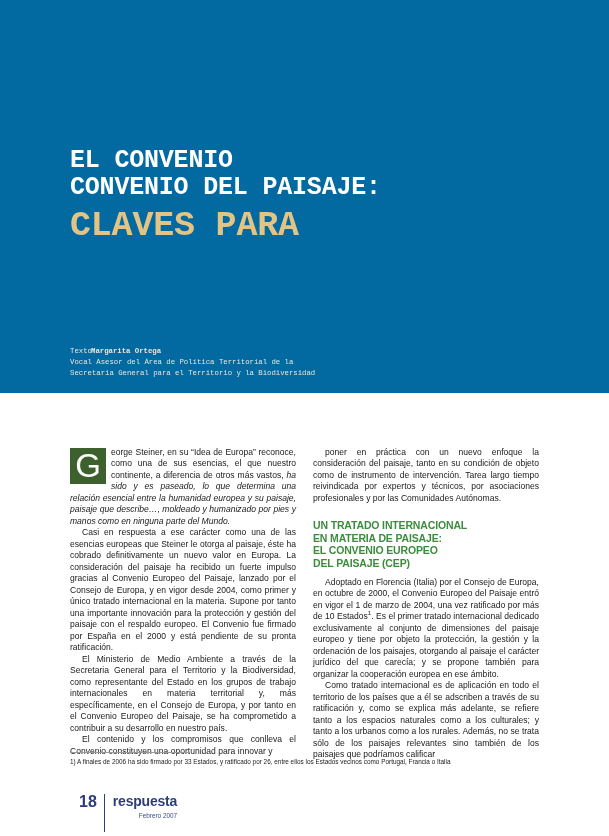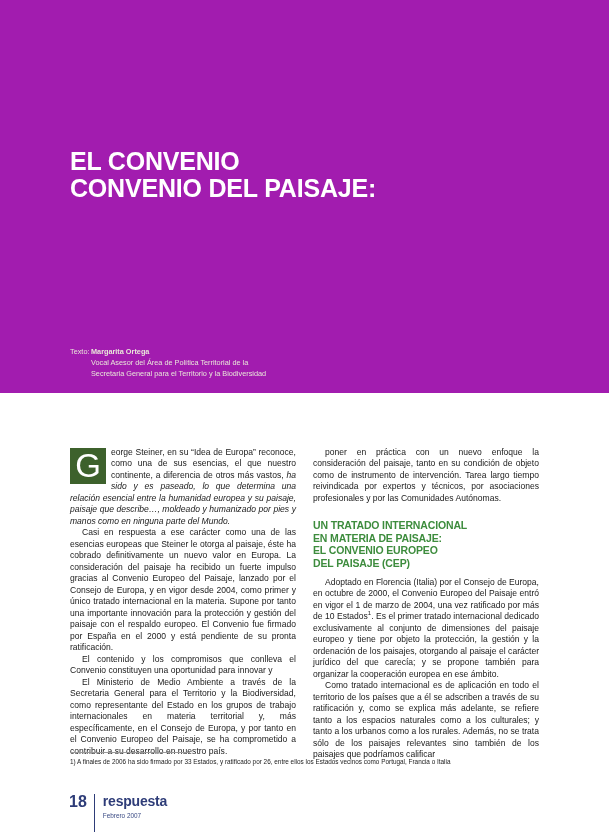--- a/index.html
+++ b/index.html
@@ -16,21 +16,22 @@
     overflow: hidden;
   }
 
   
   .hero {
     position: absolute;
     left: 0;
     top: 0;
     width: 609px;
     height: 393px;
-    background: #a21caf;
+    background: #0369a1;
+    font-family: Liberation Mono, monospace;
   }
 
   .hero-title {
     position: absolute;
     left: 70px;
     top: 148px;
     width: 440px;
   }
   .title-line {
     font-weight: bold;
@@ -58,21 +59,20 @@
     font-size: 7.3px;
     line-height: 1.52;
   }
   .credit-row { display: flex; }
   .credit-label {
     width: 21px;
     flex: none;
   }
   .credit-name { font-weight: bold; }
   .credit-sub {
-    margin-left: 21px;
   }
 
   
   .content {
     position: absolute;
     left: 70px;
     top: 447px;
     width: 470px;
   }
   .cols {
@@ -142,25 +142,26 @@
   }
   .footnote-text {
     font-size: 6.4px;
     line-height: 1.3;
     color: #222;
   }
 
   
   .footer {
     position: absolute;
-    left: 69px;
+    left: 79px;
     top: 794px;
     display: flex;
     align-items: flex-start;
     color: #2e3c78;
+    text-align: right;
   }
   .page-number {
     font-size: 16px;
     font-weight: bold;
     line-height: 1;
     padding-right: 7px;
   }
   .footer-divider {
     width: 1px;
     background: #2e3c78;
@@ -181,20 +182,21 @@
   }
 </style>
 </head>
 <body>
 
 <div class="hero">
 
   <div class="hero-title">
     <div class="title-line title-white">EL CONVENIO</div>
     <div class="title-line title-white">CONVENIO DEL PAISAJE:</div>
+    <div class="title-line title-gold first">CLAVES PARA</div>
   </div>
 
   <div class="credit">
     <div class="credit-row">
       <span class="credit-label">Texto:</span>
       <span class="credit-name">Margarita Ortega</span>
     </div>
     <div class="credit-sub">Vocal Asesor del Área de Política Territorial de la</div>
     <div class="credit-sub">Secretaria General para el Territorio y la Biodiversidad</div>
   </div>
@@ -203,22 +205,22 @@
 
 <div class="content">
   <div class="cols">
 
     <div class="col">
       <div class="dropcap-wrap">
         <span class="dropcap">G</span>
         <p class="body lead"><span>eorge Steiner, en su “Idea de Europa” reconoce, como una de sus esencias, el que nuestro continente, a diferencia de otros más vastos, </span><i>ha sido y es paseado, lo que determina una relación esencial entre la humanidad europea y su paisaje, paisaje que describe…, moldeado y humanizado por pies y manos como en ninguna parte del Mundo.</i></p>
       </div>
       <p class="body">Casi en respuesta a ese carácter como una de las esencias europeas que Steiner le otorga al paisaje, éste ha cobrado definitivamente un nuevo valor en Europa. La consideración del paisaje ha recibido un fuerte impulso gracias al Convenio Europeo del Paisaje, lanzado por el Consejo de Europa, y en vigor desde 2004, como primer y único tratado internacional en la materia. Supone por tanto una importante innovación para la protección y gestión del paisaje con el respaldo europeo. El Convenio fue firmado por España en el 2000 y está pendiente de su pronta ratificación.</p>
+      <p class="body">El Ministerio de Medio Ambiente a través de la Secretaria General para el Territorio y la Biodiversidad, como representante del Estado en los grupos de trabajo internacionales en materia territorial y, más específicamente, en el Consejo de Europa, y por tanto en el Convenio Europeo del Paisaje, se ha comprometido a contribuir a su desarrollo en nuestro país.</p>
       <p class="body">El contenido y los compromisos que conlleva el Convenio constituyen una oportunidad para innovar y</p>
-      <p class="body">El Ministerio de Medio Ambiente a través de la Secretaria General para el Territorio y la Biodiversidad, como representante del Estado en los grupos de trabajo internacionales en materia territorial y, más específicamente, en el Consejo de Europa, y por tanto en el Convenio Europeo del Paisaje, se ha comprometido a contribuir a su desarrollo en nuestro país.</p>
     </div>
 
     <div class="col">
       <p class="body">poner en práctica con un nuevo enfoque la consideración del paisaje, tanto en su condición de objeto como de instrumento de intervención. Tarea largo tiempo reivindicada por expertos y técnicos, por asociaciones profesionales y por las Comunidades Autónomas.</p>
 
       <div class="section-head">
         <div>UN TRATADO INTERNACIONAL</div>
         <div>EN MATERIA DE PAISAJE:</div>
         <div>EL CONVENIO EUROPEO</div>
         <div>DEL PAISAJE (CEP)</div>

